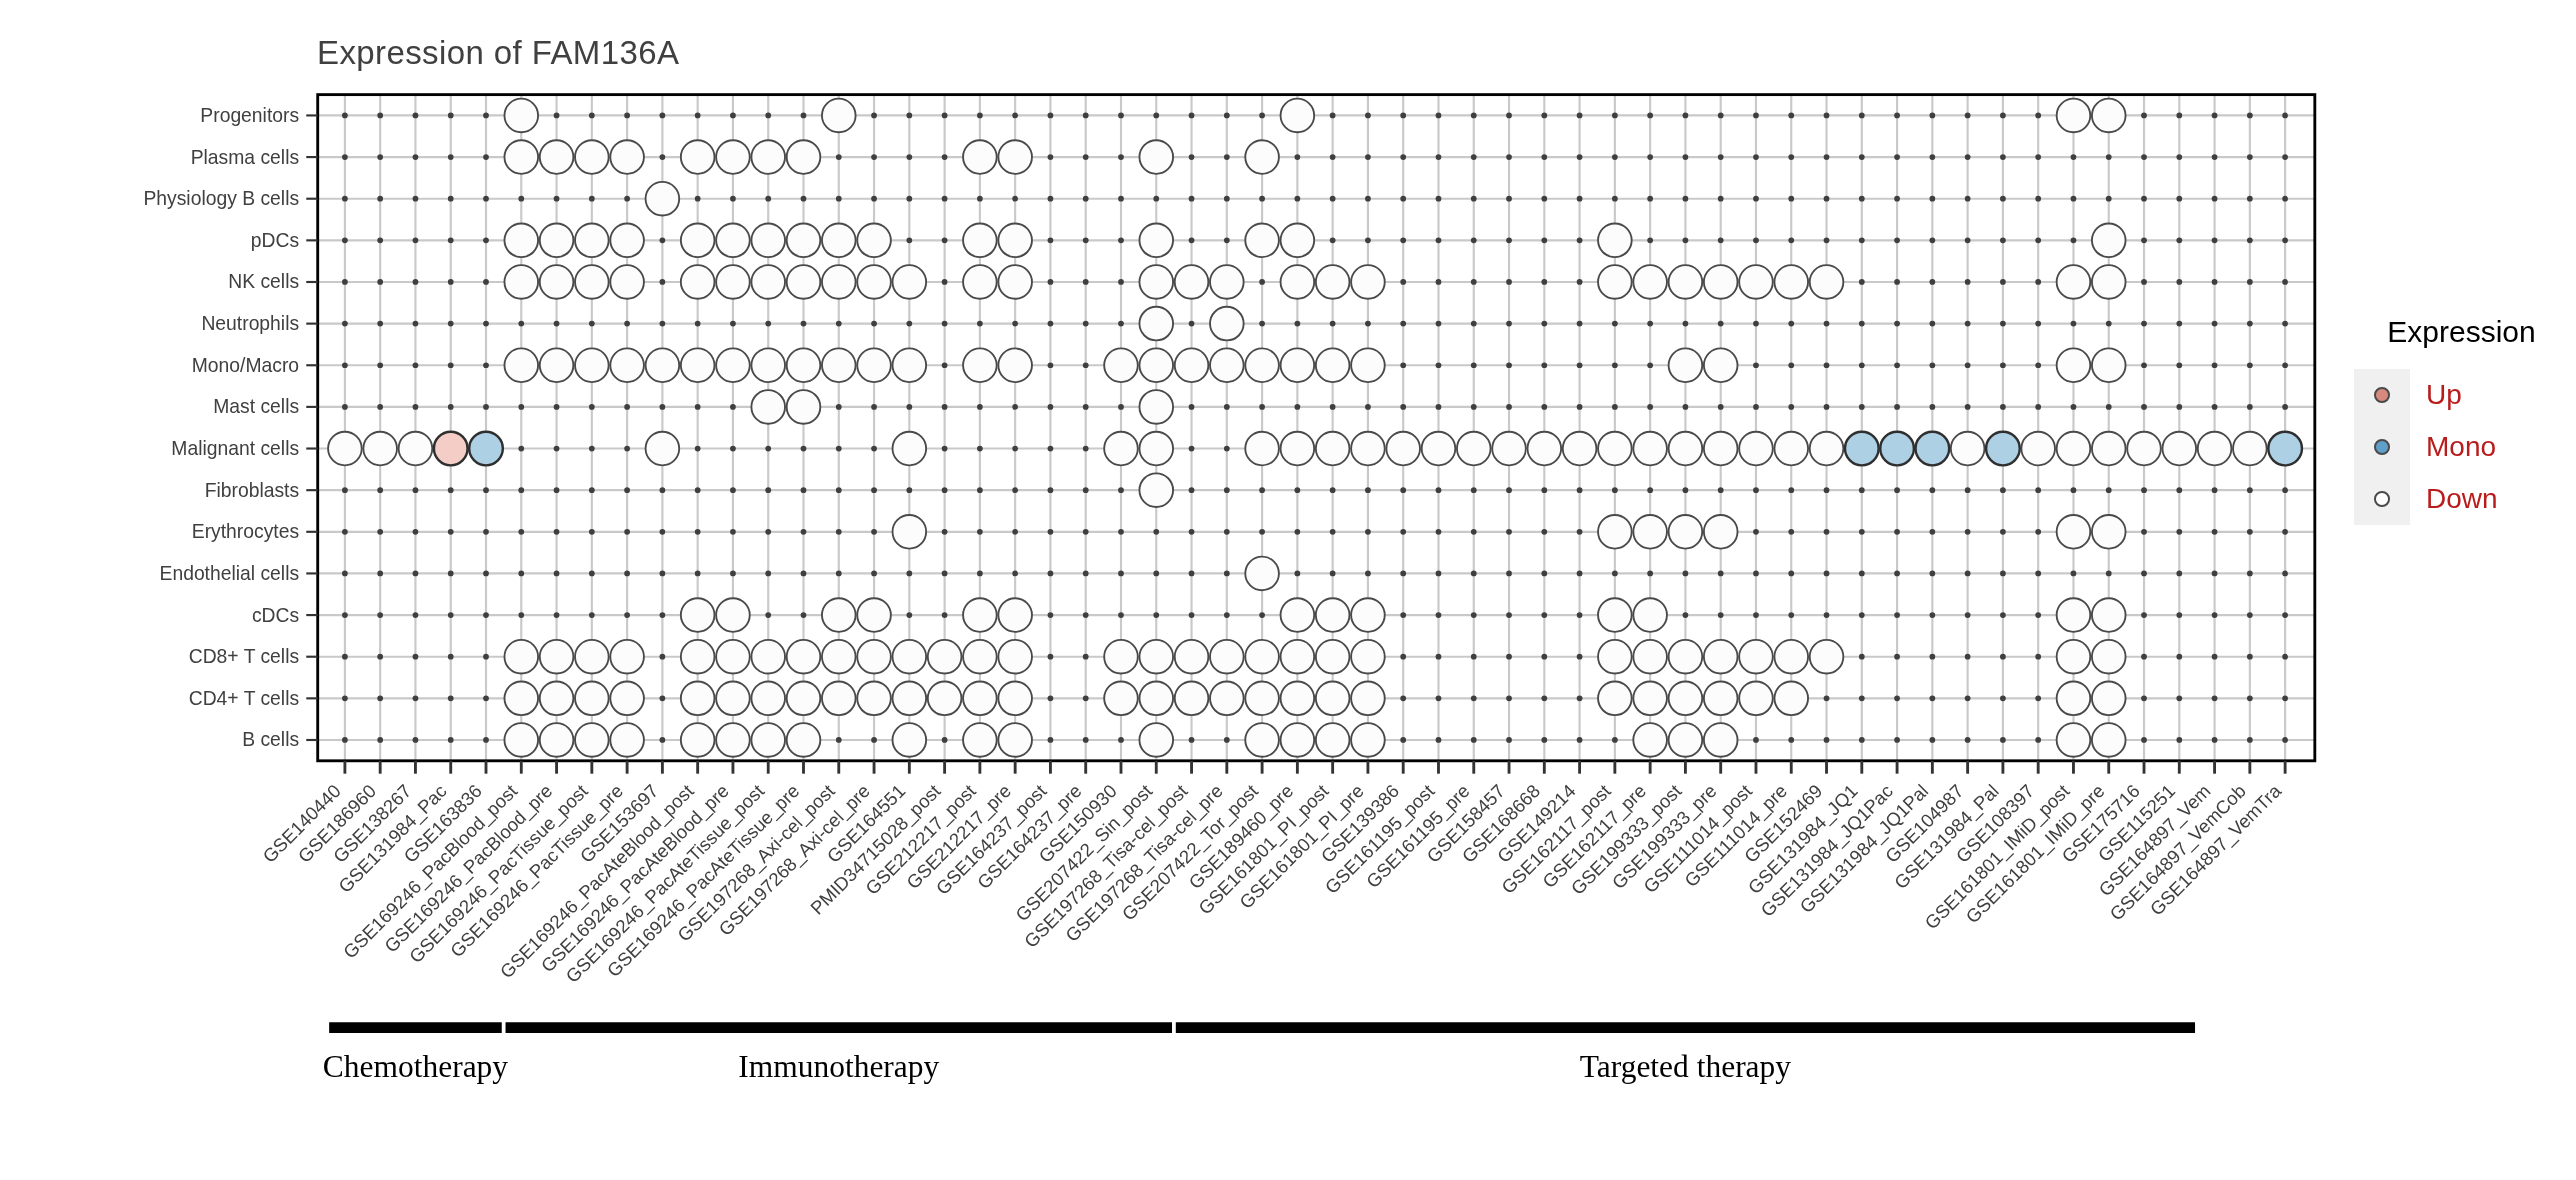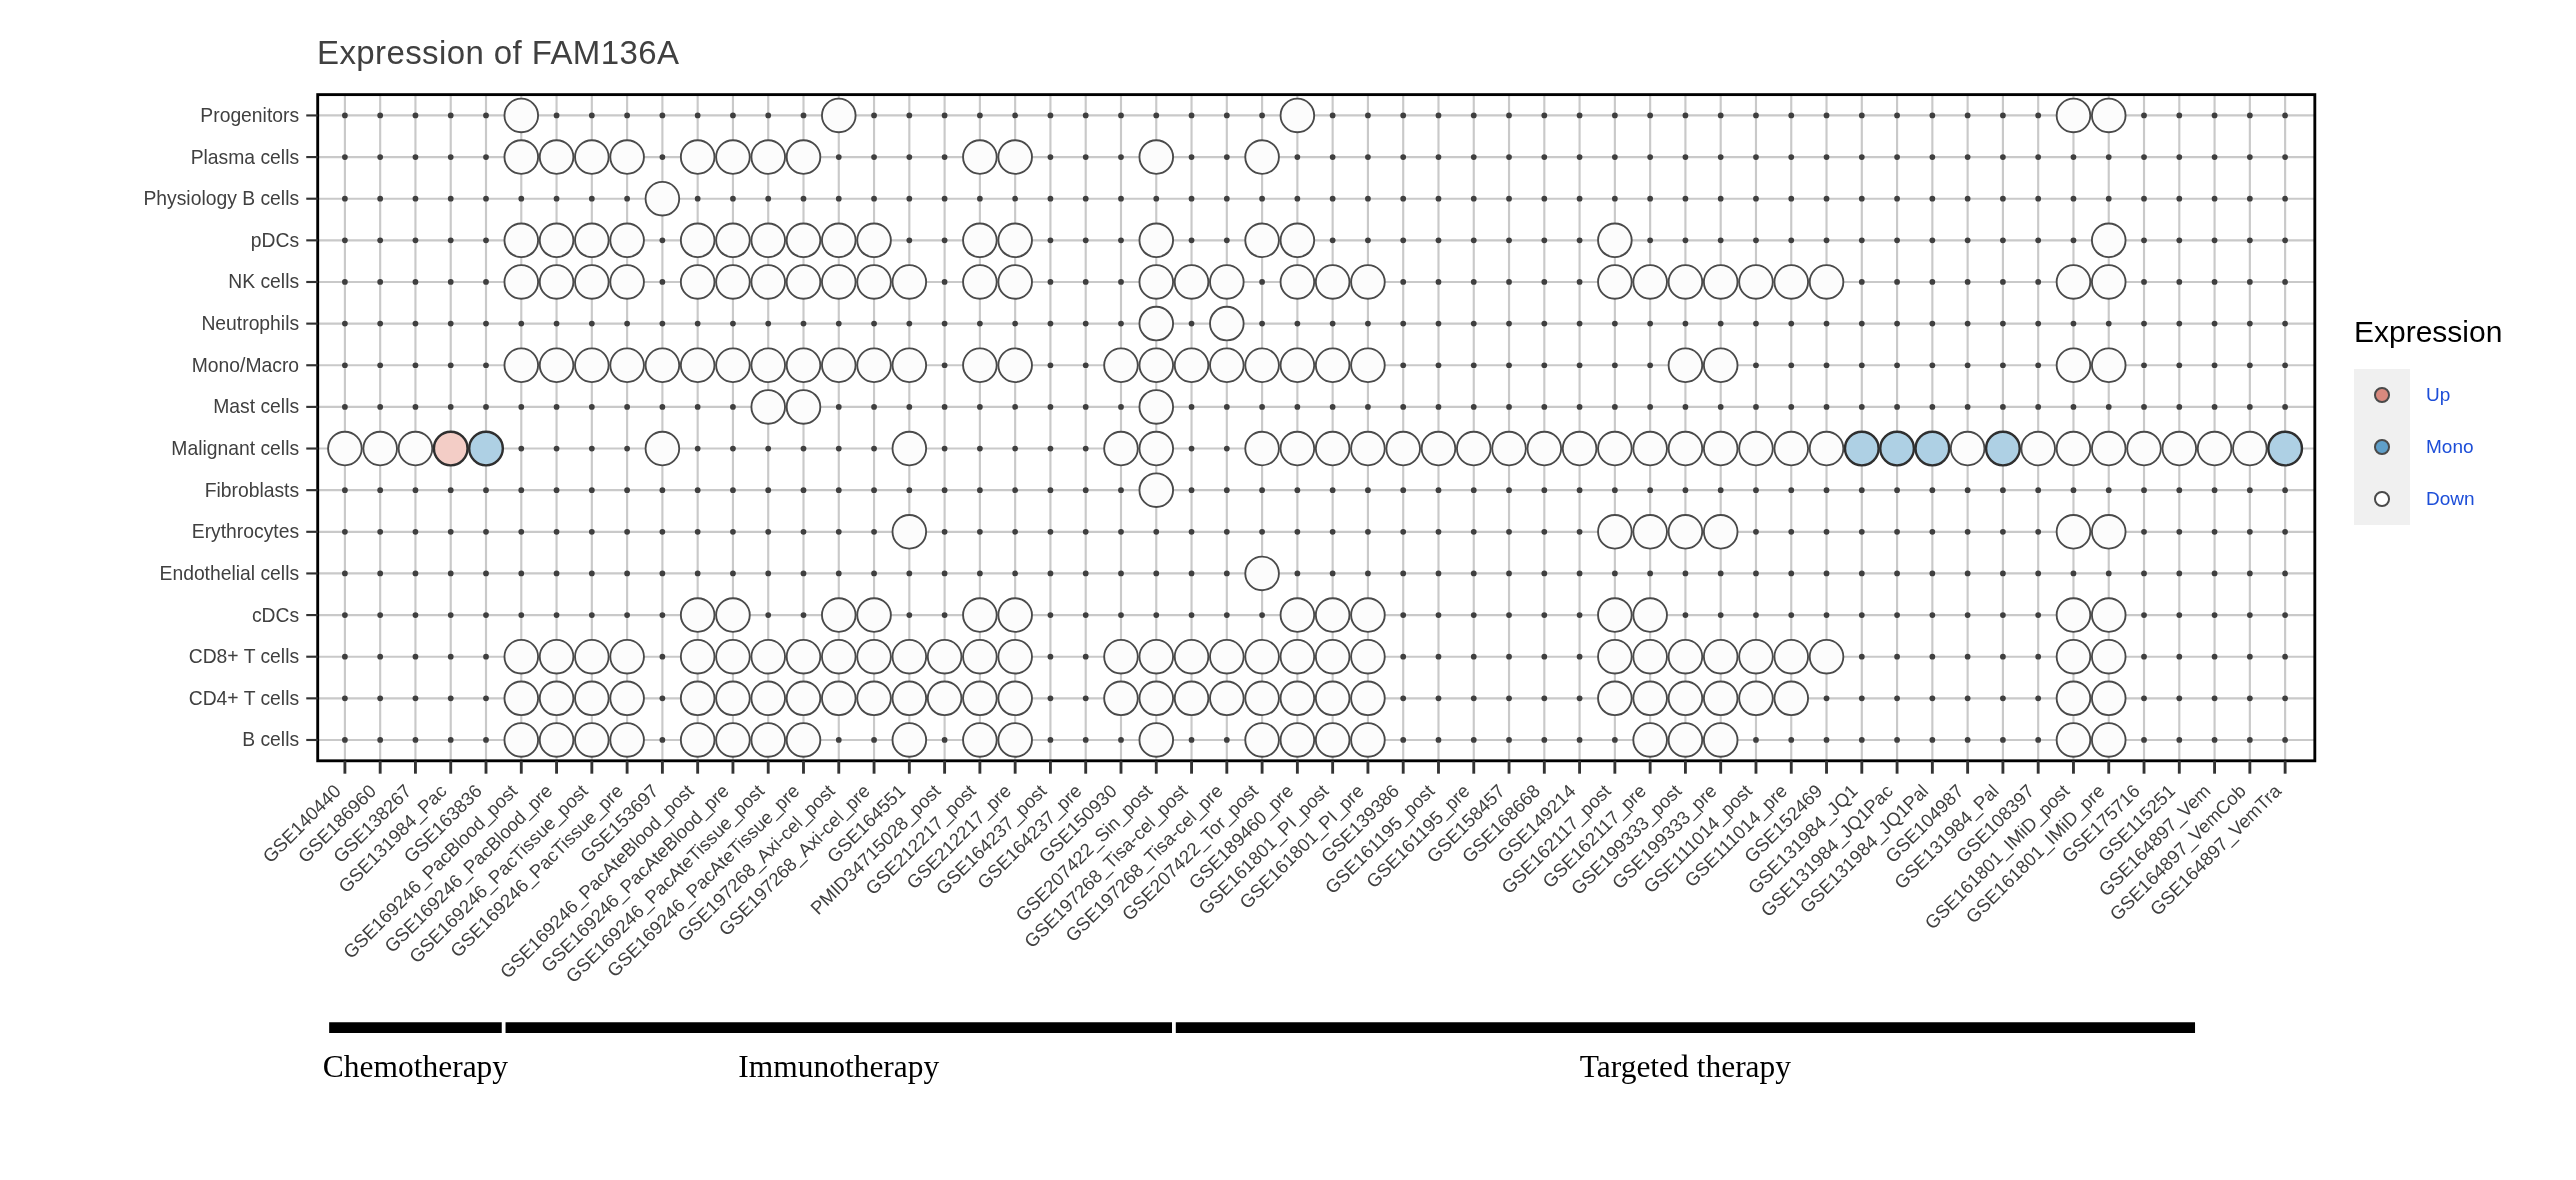--- a/index.html
+++ b/index.html
@@ -1,25 +1,25 @@
 <!DOCTYPE html>
 <html style="font-size:11.4px"><head>
 <meta charset="utf-8">
 <style>
   html,body{margin:0;padding:0;background:#ffffff;}
   body{width:2576px;height:1181px;position:relative;font-family:"Liberation Sans",sans-serif;overflow:hidden;}
   #chart-title{position:absolute;left:317px;top:34px;font-size:33px;color:#404040;letter-spacing:0.4px;}
   #plot-svg{position:absolute;left:0;top:0;}
-  .legend{position:absolute;left:2354px;top:315px;width:215px;}
+  .legend{position:absolute;left:2354px;top:315px;width:215px;text-align:center;}
   .legend-title{font-size:30px;color:#000;margin-bottom:20px;}
   .legend-keys{position:relative;background:#f0f0f0;width:56px;}
   .legend-row{height:52px;display:flex;align-items:center;justify-content:center;}
   .legend-dot{width:15.7px;height:15.7px;border-radius:50%;border:2.1px solid #4a4a4a;box-sizing:border-box;}
   .legend-labels{position:absolute;left:72px;top:0;}
-  .legend-label{height:52px;display:flex;align-items:center;font-size:19px;color:#1d4ed8;}
+  .legend-label{height:52px;display:flex;align-items:center;font-size:28px;color:#b91c1c;}
   .legend-body{position:relative;}
 </style>
 </head>
 <body>
 
 <div id="chart-title">Expression of FAM136A</div>
 
 <svg id="plot-svg" width="2576" height="1181" viewBox="0 0 3600 1650">
     <line x1="444" y1="161.09375" x2="3235" y2="161.09375" stroke="#c9c9c9" stroke-width="3"></line>
     <line x1="444" y1="219.28125" x2="3235" y2="219.28125" stroke="#c9c9c9" stroke-width="3"></line>

